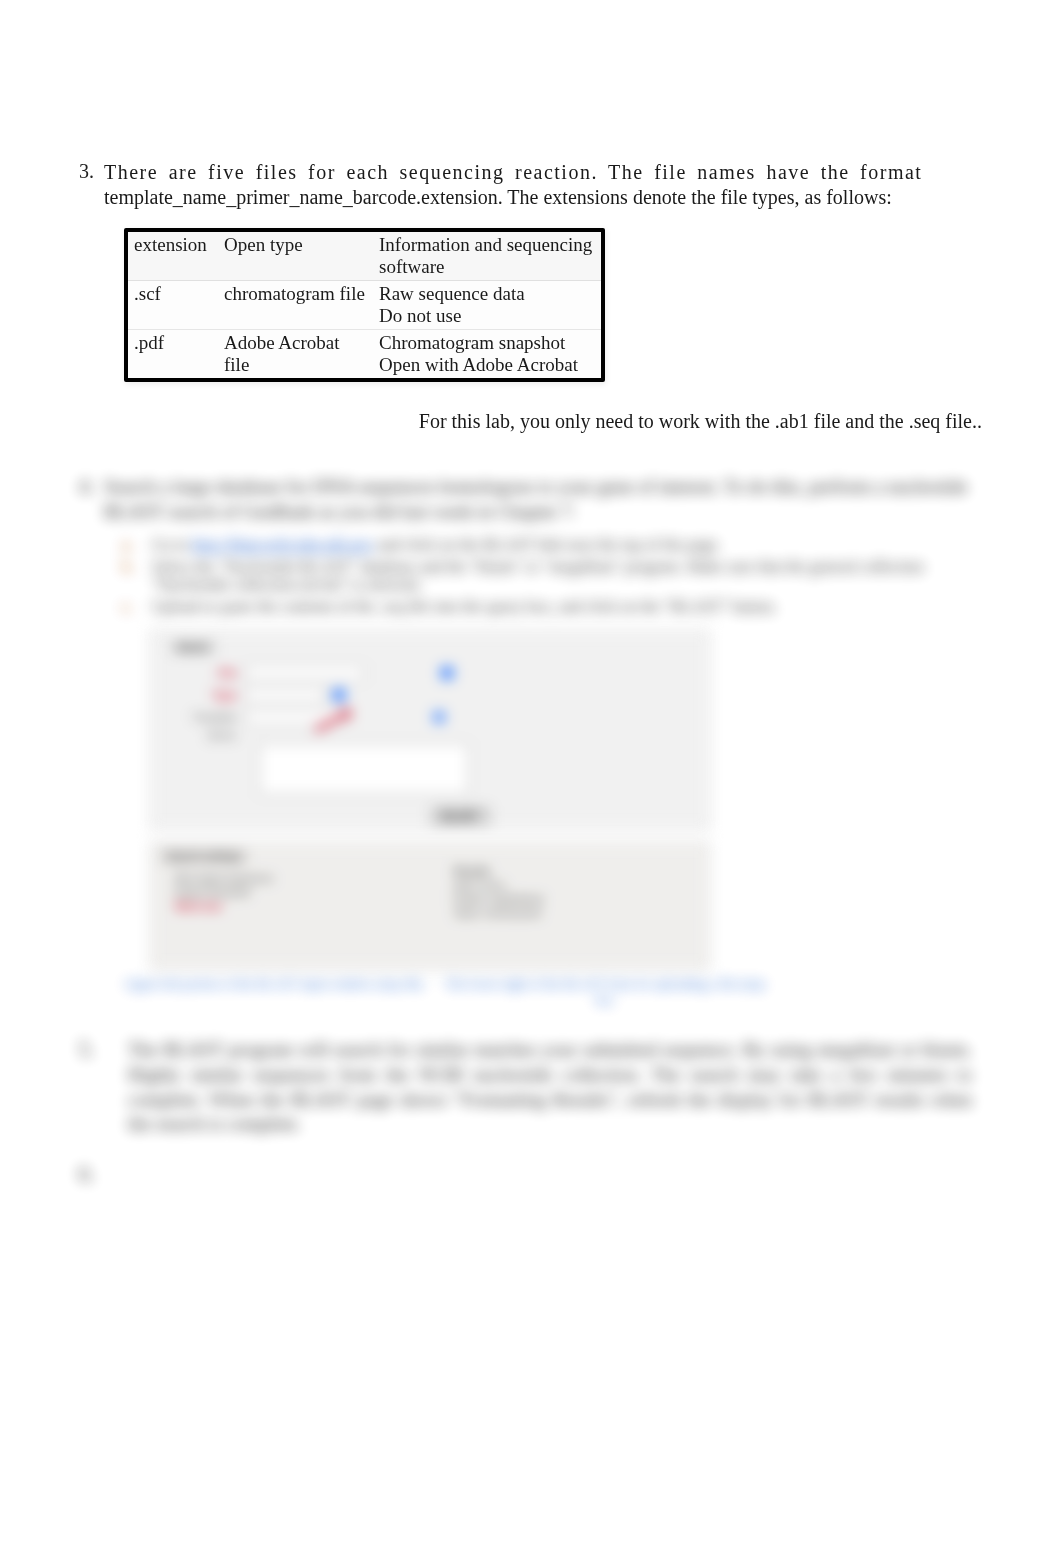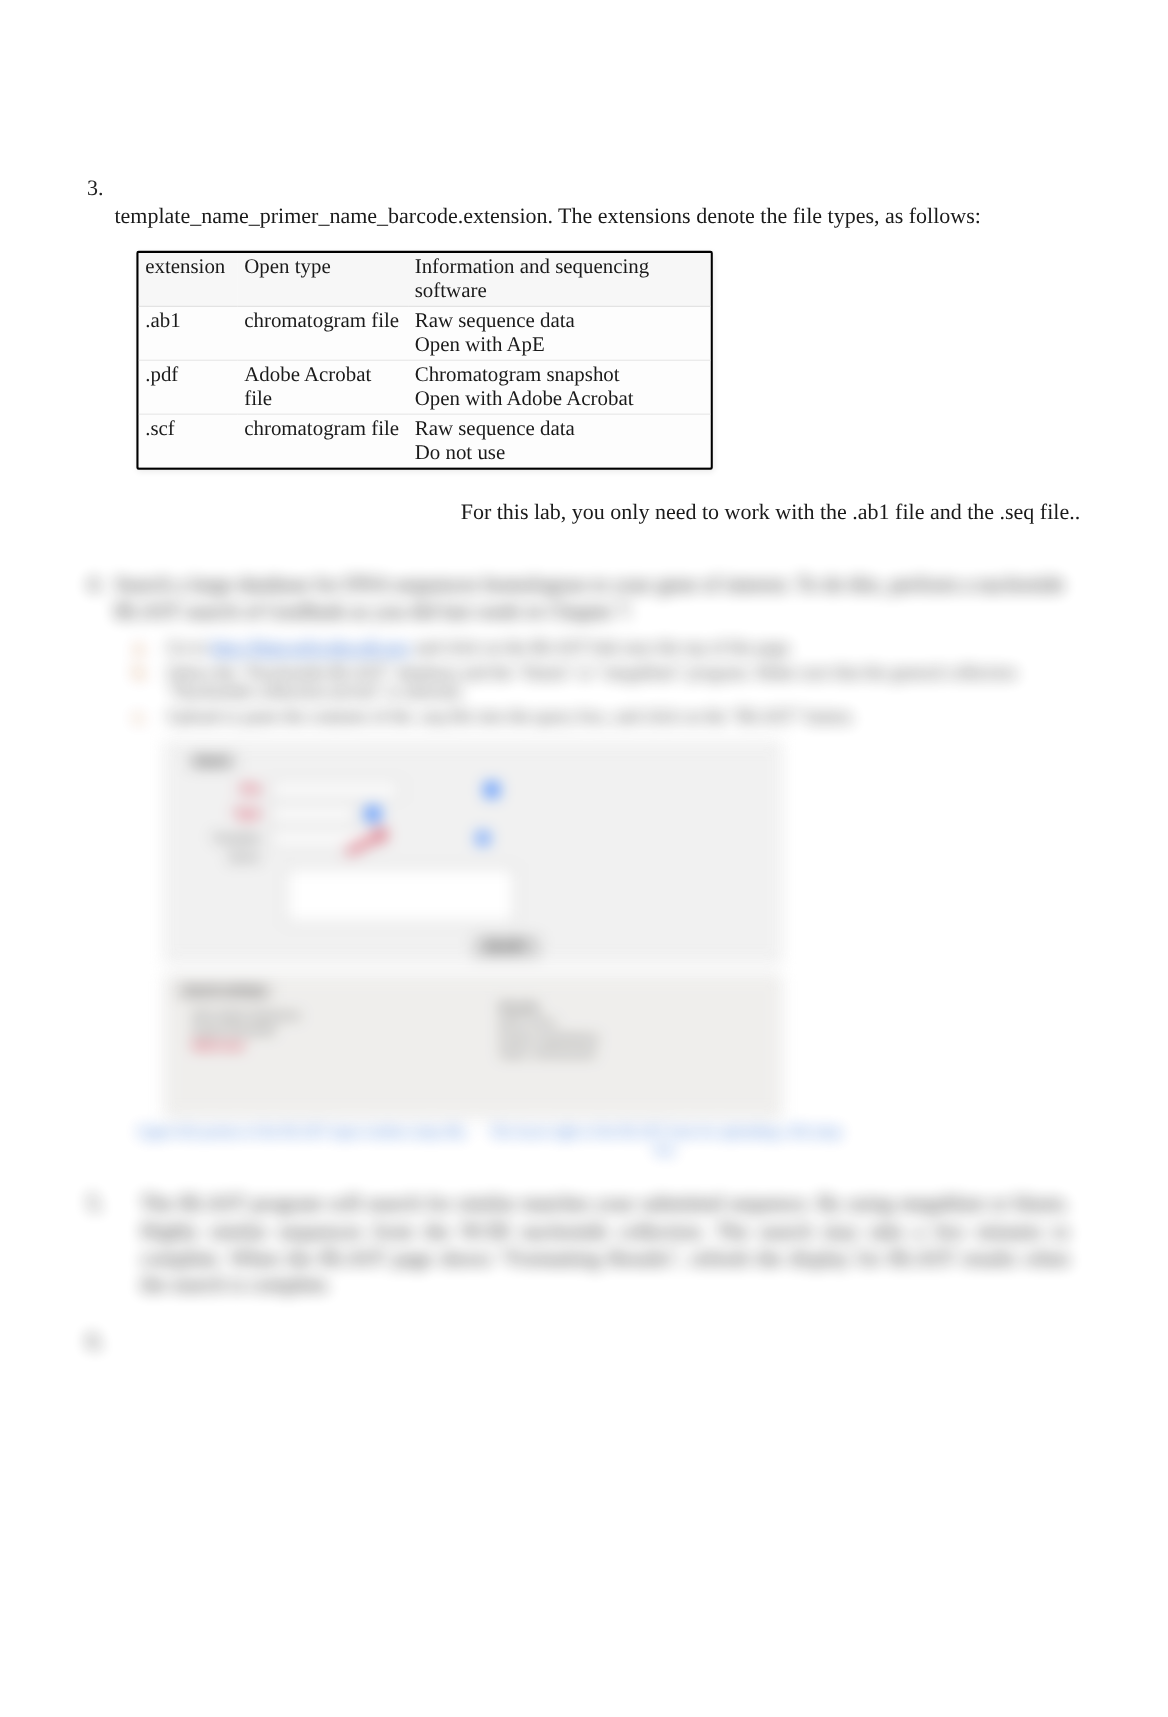--- a/index.html
+++ b/index.html
@@ -39,22 +39,22 @@
     word-spacing: 4px;
     line-height: 1.25;
   }
   .intro .line2 {
     letter-spacing: 0;
     word-spacing: 0;
     text-align: right;
   }
   .table-wrap {
     margin: 18px 0 8px 20px;
-    width: 524px;
-    border: 2px solid #000000;
+    width: 481px;
+    border: 4px solid #000000;
     border-radius: 2px;
     box-shadow: 1px 2px 6px rgba(0,0,0,0.08);
     background: #fdfdfd;
     overflow: hidden;
   }
   table {
     border-collapse: collapse;
     width: 100%;
     font-size: 19px;
   }
@@ -259,63 +259,55 @@
 </style>
 </head>
 <body>
 
 <div class="page">
 
   <div class="num-item">
     <div class="num">3.</div>
     <div class="body">
       <div class="intro">
-        <br>
+        <span>There are five files for each sequencing reaction. The file names have the format</span><br>
         <span class="line2">template_name_primer_name_barcode.extension. The extensions denote the file types, as follows:</span>
       </div>
 
       <div class="table-wrap">
         <table>
           <colgroup>
               <col class="c1">
               <col class="c2">
               <col class="c3">
             </colgroup>
           <thead>
             <tr>
               <th>extension</th>
               <th>Open type</th>
               <th>Information and sequencing software</th>
             </tr>
           </thead>
           <tbody>
             <tr>
-              <td>.ab1</td>
+              <td>.scf</td>
               <td>chromatogram file</td>
               <td>
                 <div>Raw sequence data</div>
-                <div>Open with ApE</div>
+                <div>Do not use</div>
               </td>
             </tr>
             <tr>
               <td>.pdf</td>
               <td>Adobe Acrobat file</td>
               <td>
                 <div>Chromatogram snapshot</div>
                 <div>Open with Adobe Acrobat</div>
               </td>
             </tr>
-            <tr>
-              <td>.scf</td>
-              <td>chromatogram file</td>
-              <td>
-                <div>Raw sequence data</div>
-                <div>Do not use</div>
-              </td>
-            </tr>
           </tbody>
         </table>
       </div>
 
       <div class="after-table">For this lab, you only need to work with the .ab1 file and the .seq file..</div>
     </div>
   </div>
 
   <div class="blurzone">
 

